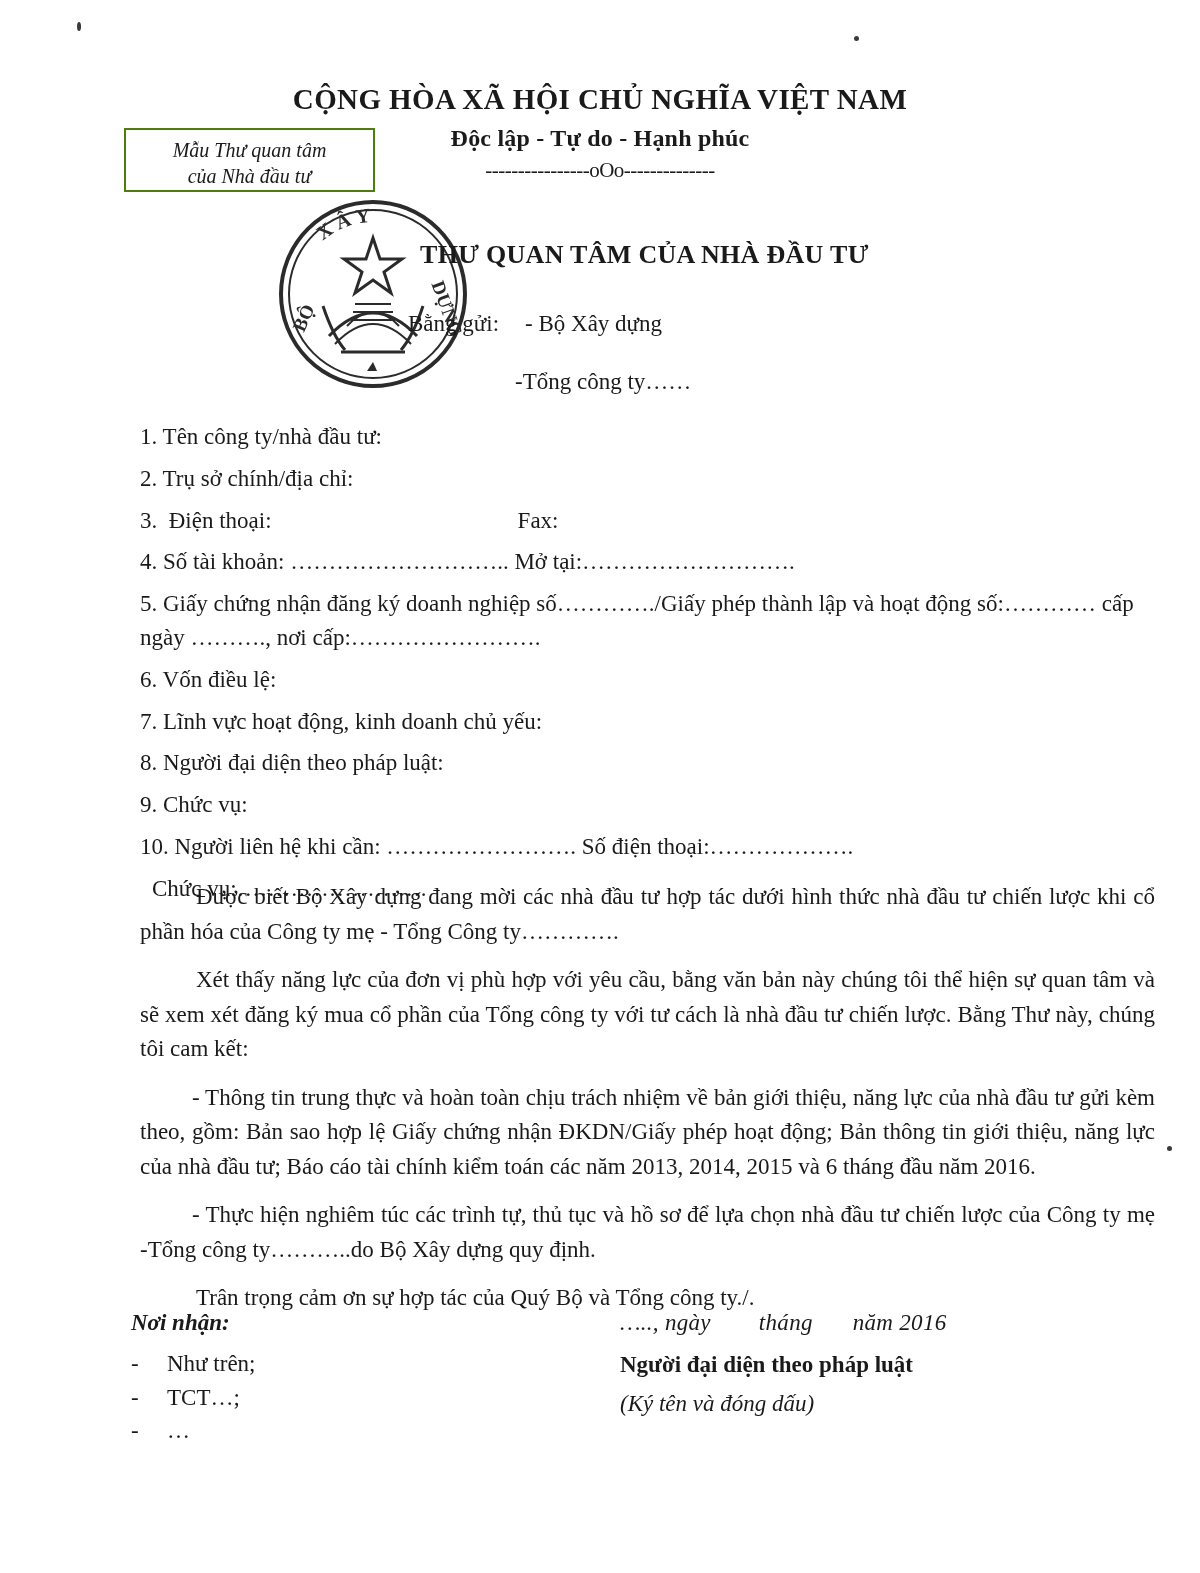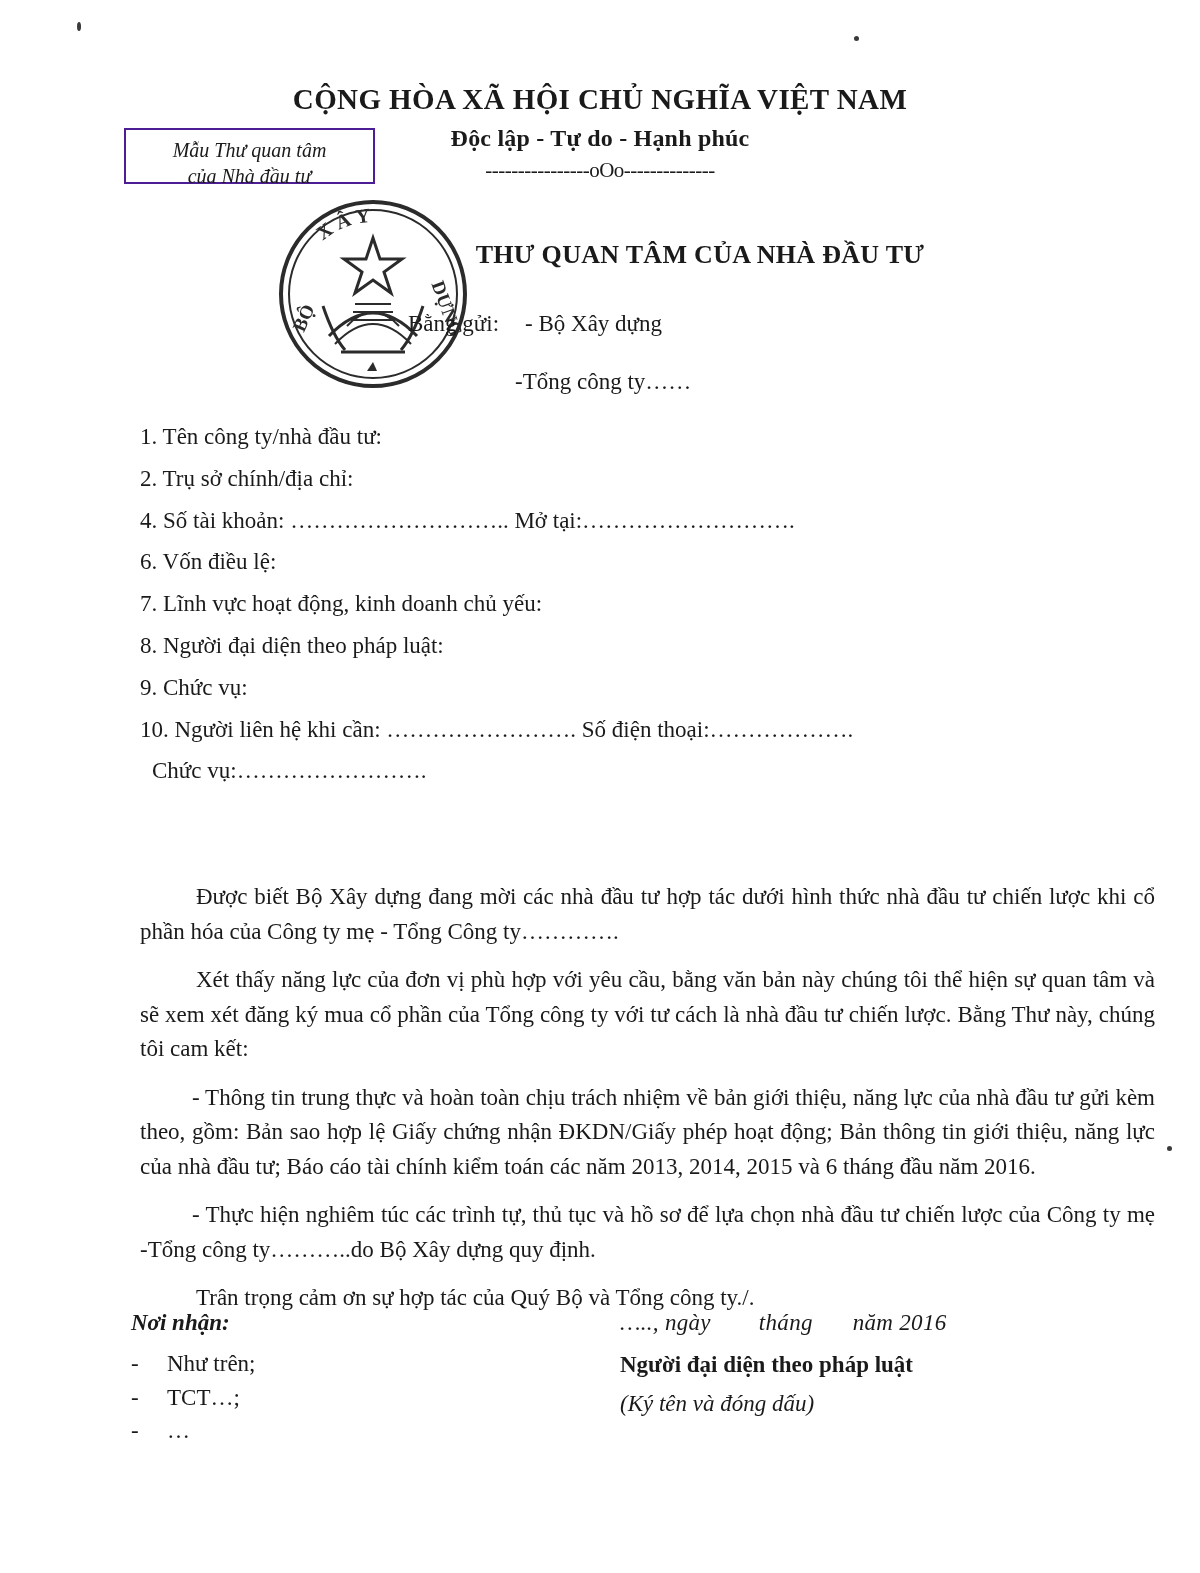--- a/index.html
+++ b/index.html
@@ -49,22 +49,22 @@
     margin-top: 6px;
     letter-spacing: -0.5px;
   }
 
   
   .form-note-box {
     position: absolute;
     top: 128px;
     left: 124px;
     width: 251px;
-    height: 56px;
-    border: 2px solid #4c1d95;
+    height: 64px;
+    border: 2px solid #4d7c0f;
     box-sizing: border-box;
   }
   .form-note-box .line {
     text-align: center;
     font-style: italic;
     font-size: 20px;
     line-height: 1.28;
   }
   .form-note-box .line1 { margin-top: 8px; }
 
@@ -77,21 +77,20 @@
     height: 212px;
     pointer-events: none;
   }
 
   
   .doc-title {
     position: absolute;
     top: 240px;
     left: 420px;
     width: 560px;
-    text-align: center;
     font-size: 26px;
     font-weight: bold;
     letter-spacing: 0.3px;
   }
 
   
   .recipients {
     position: absolute;
     top: 310px;
     left: 408px;
@@ -255,21 +254,26 @@
     <div class="kg-row">
       <span class="kg-label">Bằng gửi:</span>
       <span>- Bộ Xây dựng</span>
     </div>
     <div class="to2">-Tổng công ty……</div>
   </div>
 
   <div class="body-block">
     <div class="item">1. Tên công ty/nhà đầu tư:</div>
     <div class="item">2. Trụ sở chính/địa chỉ:</div>
+    <div class="item item-fax">
+      <span>3.  Điện thoại:</span>
+      <span class="fax">Fax:</span>
+    </div>
     <div class="item">4. Số tài khoản: ……………………….. Mở tại:……………………….</div>
+    <div class="item">5. Giấy chứng nhận đăng ký doanh nghiệp số…………./Giấy phép thành lập và hoạt động số:………… cấp ngày ………., nơi cấp:…………………….</div>
     <div class="item">6. Vốn điều lệ:</div>
     <div class="item">7. Lĩnh vực hoạt động, kinh doanh chủ yếu:</div>
     <div class="item">8. Người đại diện theo pháp luật:</div>
     <div class="item">9. Chức vụ:</div>
     <div class="item">10. Người liên hệ khi cần: ……………………. Số điện thoại:……………….</div>
     <div class="item subline">Chức vụ:…………………….</div>
   </div>
 
   <div class="paras">
     <div class="para">Được biết Bộ Xây dựng đang mời các nhà đầu tư hợp tác dưới hình thức nhà đầu tư chiến lược khi cổ phần hóa của Công ty mẹ - Tổng Công ty………….</div>

